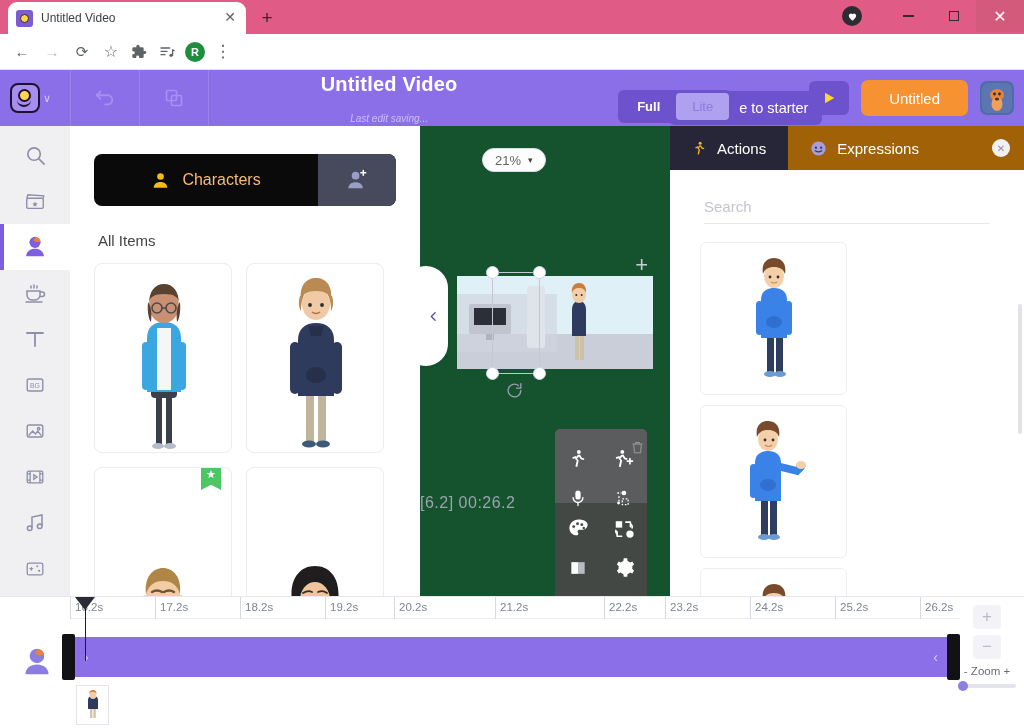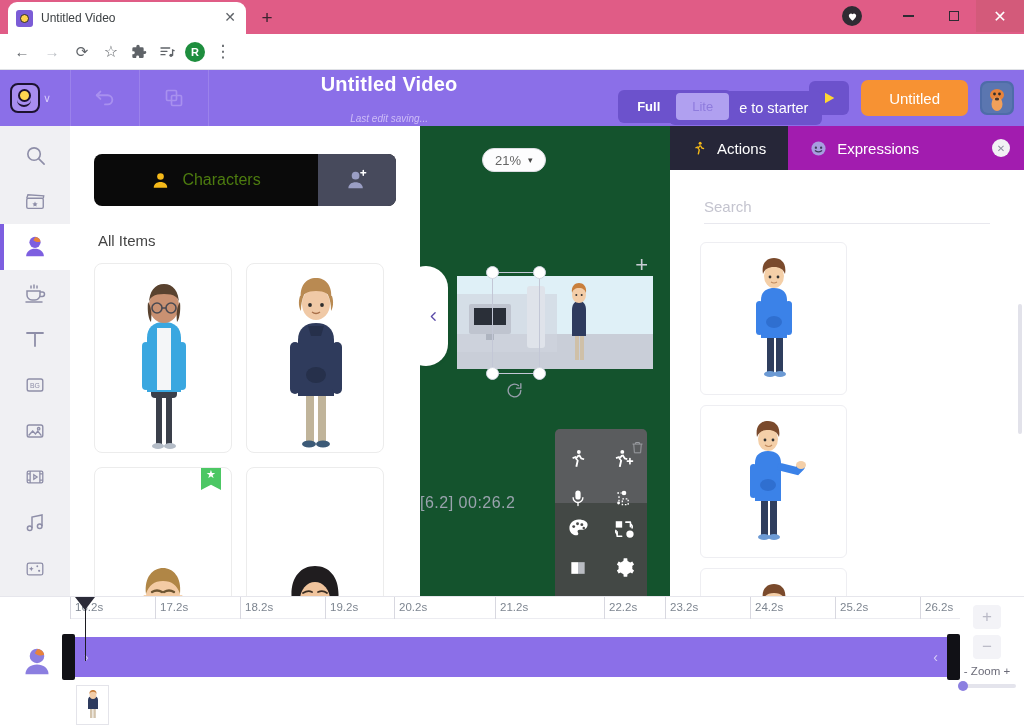--- a/index.html
+++ b/index.html
@@ -141,21 +141,21 @@
     content:""; position:absolute; left:0; top:0; bottom:0; width: 4px; background: #7d5fe0;
   }
 
   
   .library { width: 350px; background: #fff; padding: 16px 0 0 0; position: relative; overflow: hidden; }
   .lib-tabs {
     margin: 12px 24px 0 24px; height: 52px; border-radius: 8px; background: #0a0a0a; display: flex;
     overflow: hidden;
   }
   .lib-tab-main {
-    flex: 1; display: flex; align-items: center; justify-content: center; gap: 12px; color: #4d7c0f;
+    flex: 1; display: flex; align-items: center; justify-content: center; gap: 12px; color: #fdba74;
     font-size: 16px;
   }
   .lib-tab-add {
     width: 78px; background: #474a5c; display: flex; align-items: center; justify-content: center;
   }
   .lib-section-title { margin: 26px 0 0 28px; font-size: 15px; color: #444; }
   .lib-grid { display: flex; flex-wrap: wrap; gap: 14px; padding: 14px 24px 0 24px; }
   .lib-card {
     width: 138px; height: 190px; background: #fff; border: 1px solid #ececec; border-radius: 8px;
     position: relative; display: flex; align-items: flex-end; justify-content: center; overflow: hidden;
@@ -214,21 +214,21 @@
     display: flex; align-items: center; justify-content: center; color: #fff; font-size: 11px;
   }
   .ctx-trash-out { position: absolute; right: 2px; top: 10px; color: #b9bcc2; opacity:.55; }
   .ctx-bubble {
     position: absolute; left: 580px; top: 524px; width: 36px; height: 19px; border-radius: 18px 18px 0 0;
     background: #7d5fe0; border: 1px solid #6a4ecb;
   }
 
   
   .right-panel { width: 354px; background: #fff; position: relative; display: flex; flex-direction: column; }
-  .rp-tabs { height: 44px; background: #a21caf; display: flex; align-items: stretch; position: relative; }
+  .rp-tabs { height: 44px; background: #a16207; display: flex; align-items: stretch; position: relative; }
   .rp-tab {
     display: flex; align-items: center; gap: 10px; padding: 0 22px; color: #fff; font-size: 15px;
   }
   .rp-tab.active { background: #262638; }
   .rp-close {
     position: absolute; right: 14px; top: 13px; width: 18px; height: 18px; border-radius: 50%;
     background: #f1f1f4; color: #8d8da0; font-size: 10px; display: flex; align-items: center; justify-content: center;
   }
   .rp-search {
     margin: 20px 34px 0 34px; border-bottom: 1px solid #e8e8ee; height: 34px; font-size: 15px; color: #c4c4cf;

